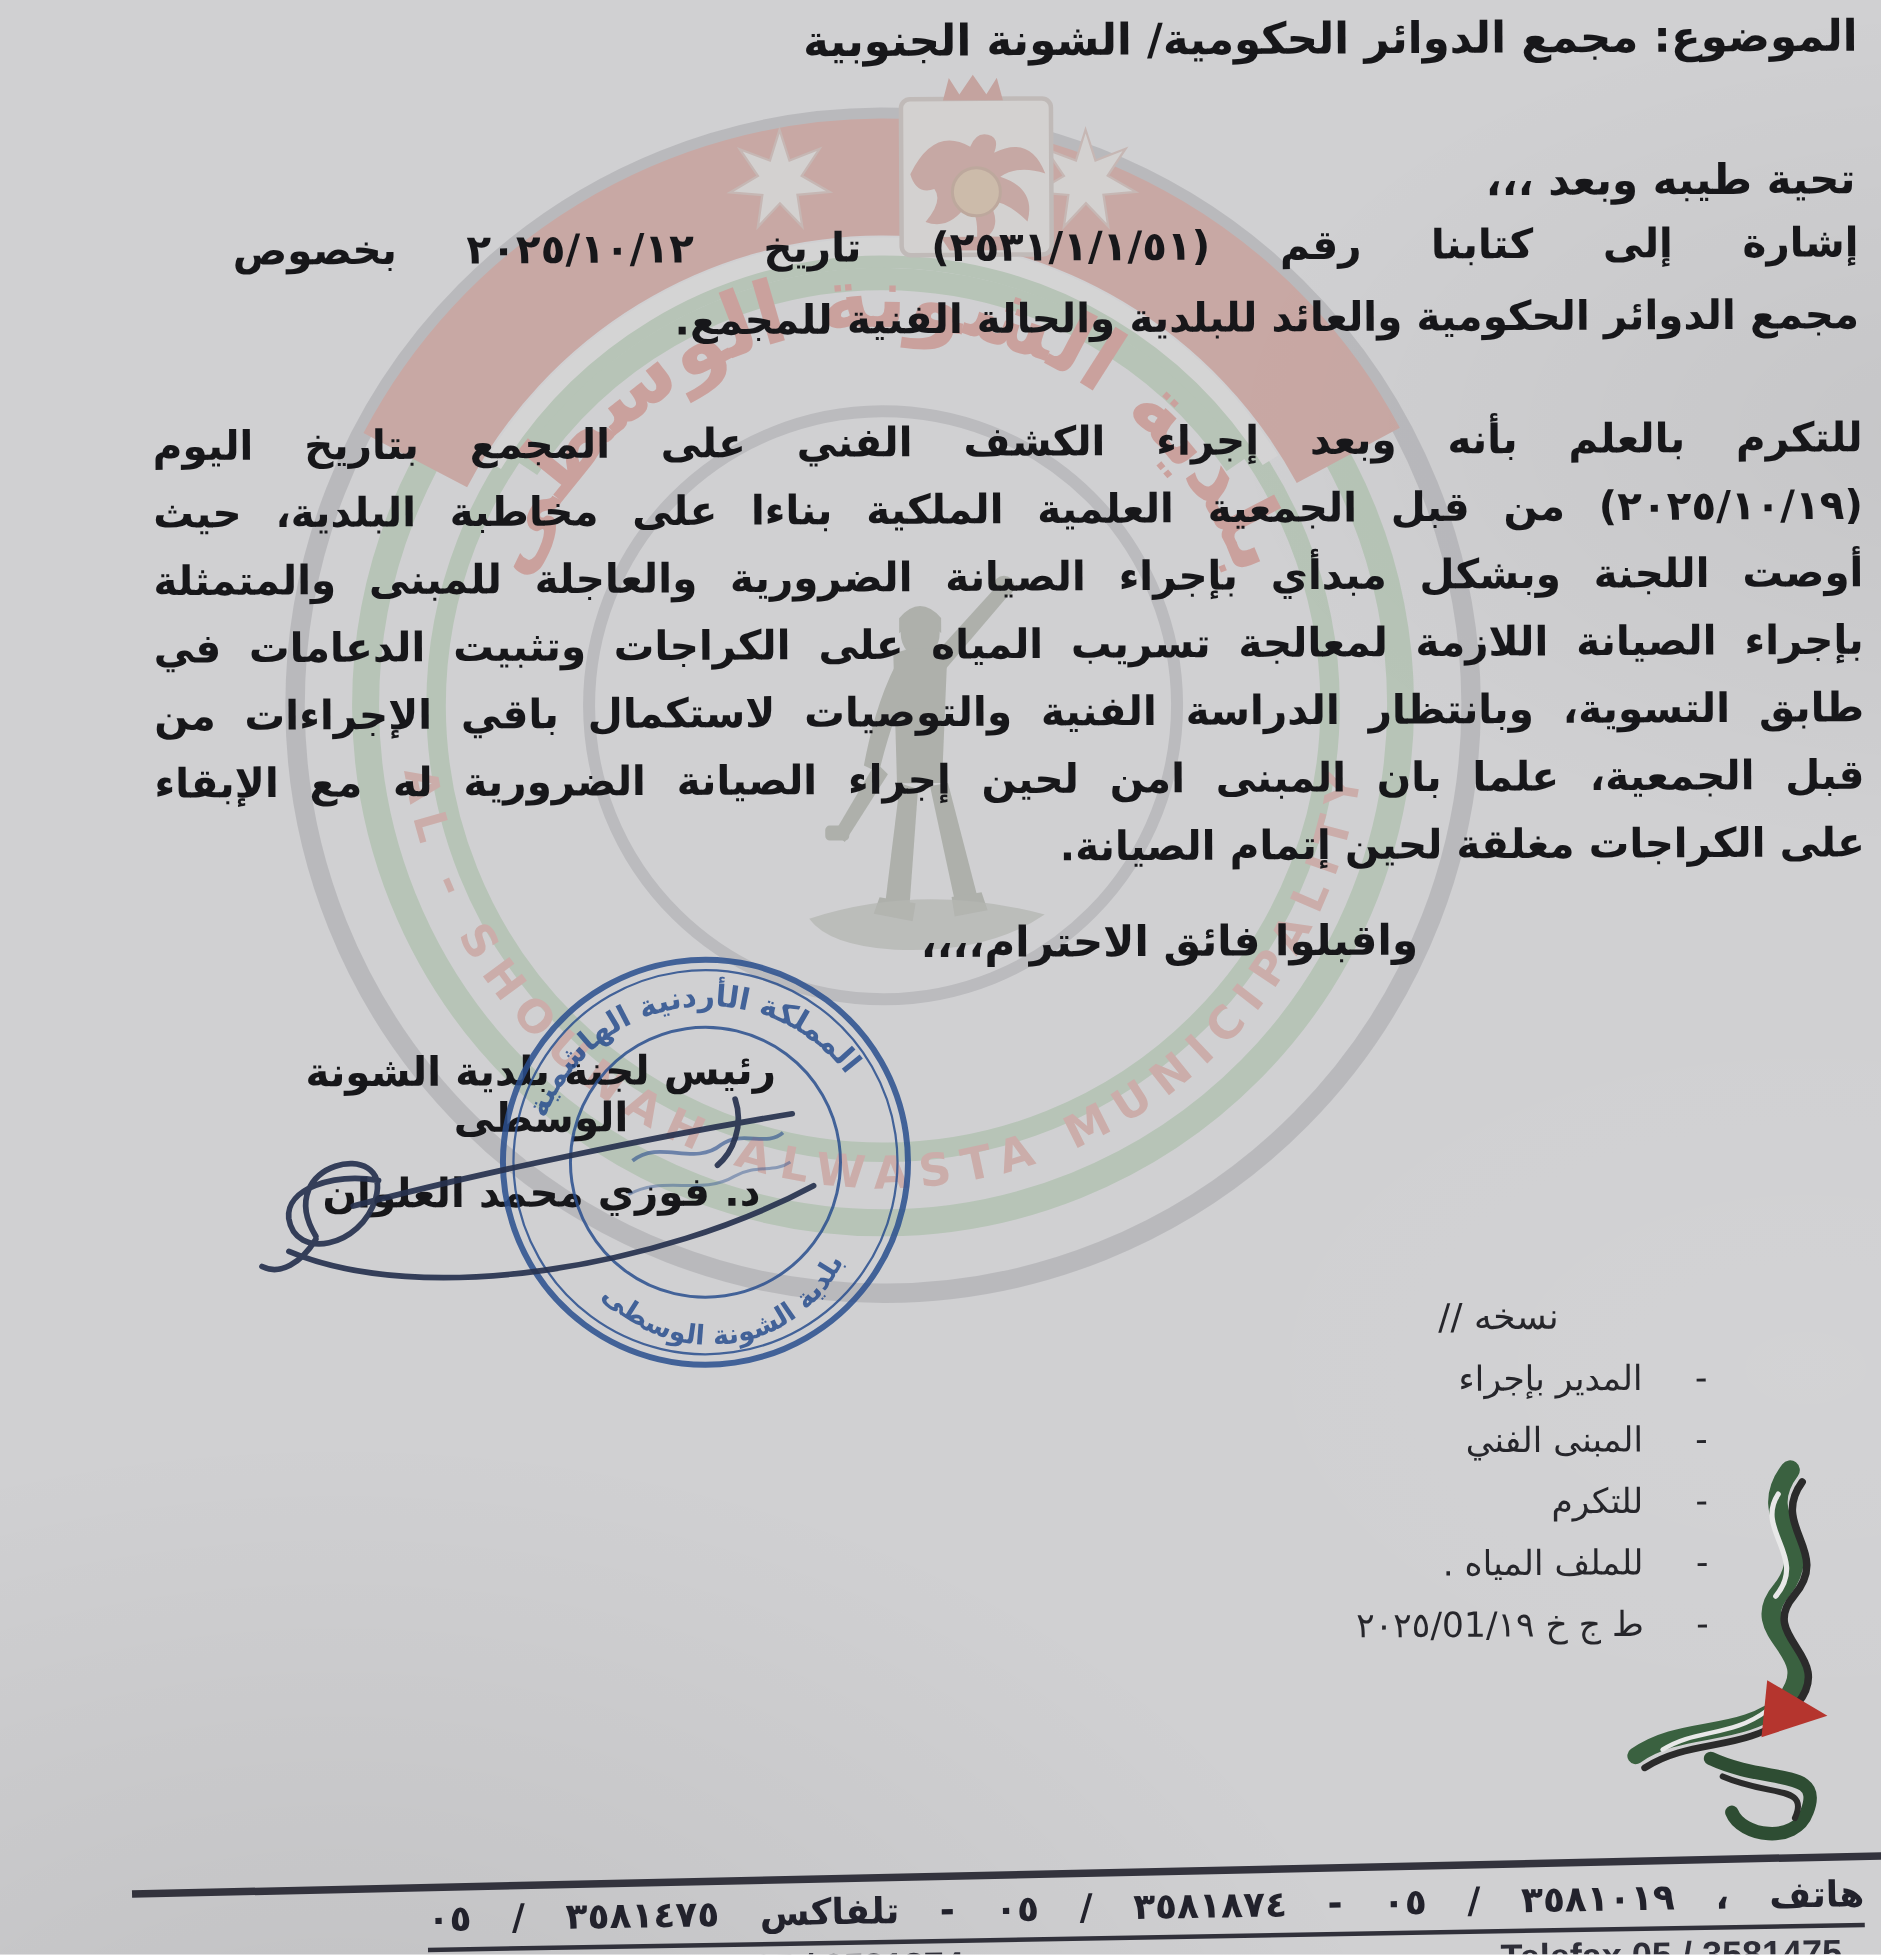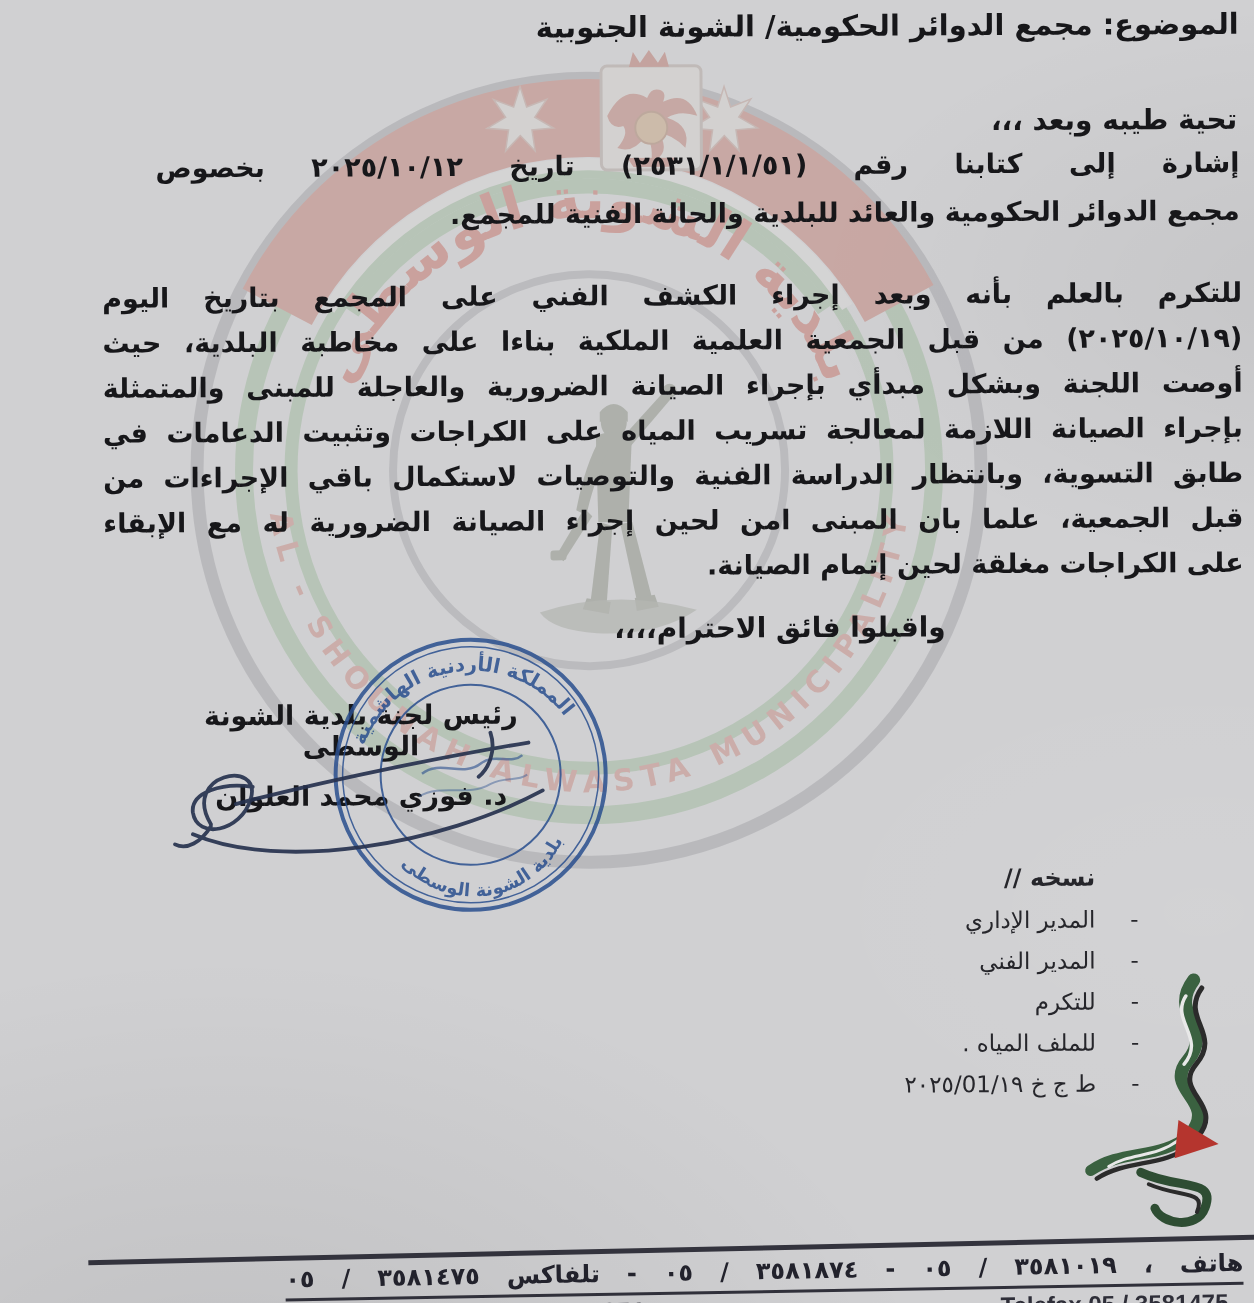--- a/index.html
+++ b/index.html
@@ -38,21 +38,21 @@
   .closing { top:612px; left:545px; width:470px; font-size:28px; text-align:center; }
 
   .sigblock { position:absolute; top:698px; left:148px; width:425px; text-align:center; }
   .sig-title { font-size:27px; font-weight:700; }
   .sig-name  { font-size:27px; font-weight:700; margin-top:19px; }
 
   .stamp { position:absolute; left:312px; top:626px; opacity:0.85; }
   .signature-svg { position:absolute; left:140px; top:672px; }
 
   .copies { position:absolute; top:866px; right:160px; font-size:23px; color:#26262b; }
-  .copies-heading { font-weight:700; font-size:24px; text-align:right; }
+  .copies-heading { font-weight:400; font-size:24px; text-align:center; }
   .copy-item { display:flex; flex-direction:row; gap:30px; margin-top:15px;
                margin-right:-48px; justify-content:flex-start; }
   .copy-item .dash { width:18px; text-align:center; }
 
   .ribbon { position:absolute; left:1080px; top:975px; }
 
   .footer-rule { position:absolute; top:1238px; left:85px; right:0px; height:5px;
                  background:#33333d; transform:rotate(-0.95deg); transform-origin:right center; }
   .footer-ar { position:absolute; top:1252px; right:14px; left:282px; font-size:24px;
                font-weight:700; color:#22222c; text-align:justify; text-align-last:justify;
@@ -172,25 +172,25 @@
         <path d="M 52,160 C 140,198 300,172 402,118"></path>
         <path d="M 70,152 C 60,168 46,176 34,170"></path>
         <path d="M 350,60 C 356,78 348,96 338,104"></path>
       </g>
     </svg>
 
     <div class="copies">
       <div class="copies-heading">نسخه //</div>
       <div class="copy-item">
         <span class="dash">-</span>
-        <span>المدير الإداري</span>
-      </div>
-      <div class="copy-item">
-        <span class="dash">-</span>
-        <span>المدير الفني</span>
+        <span>المدير بإجراء</span>
+      </div>
+      <div class="copy-item">
+        <span class="dash">-</span>
+        <span>المبنى الفني</span>
       </div>
       <div class="copy-item">
         <span class="dash">-</span>
         <span>للتكرم</span>
       </div>
       <div class="copy-item">
         <span class="dash">-</span>
         <span>للملف المياه .</span>
       </div>
       <div class="copy-item">

